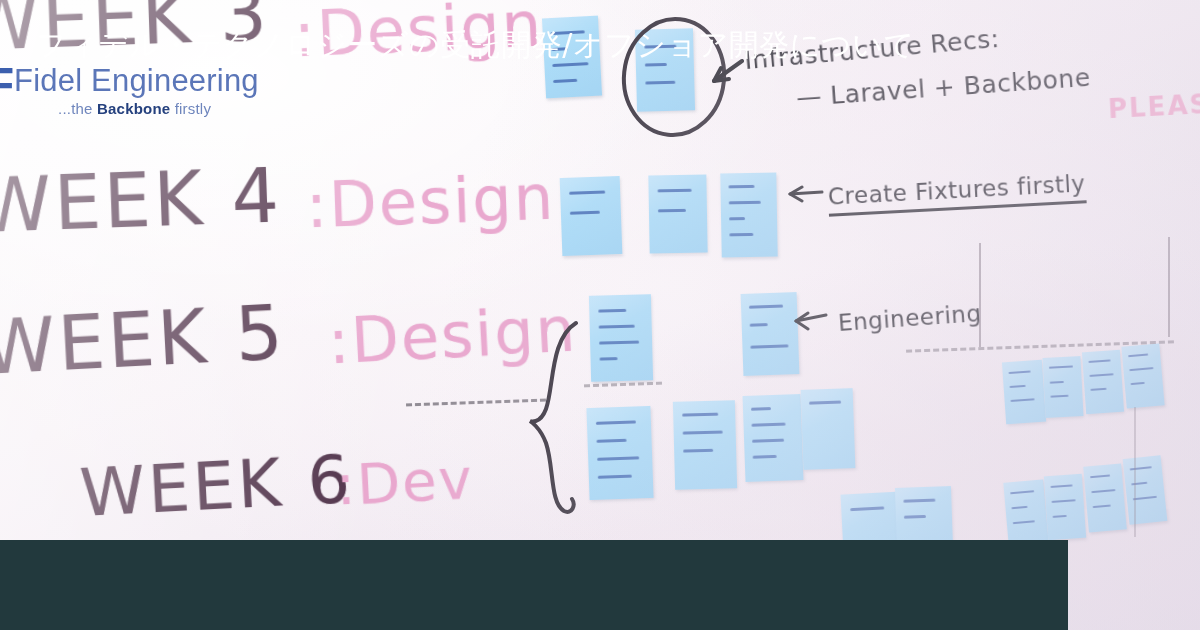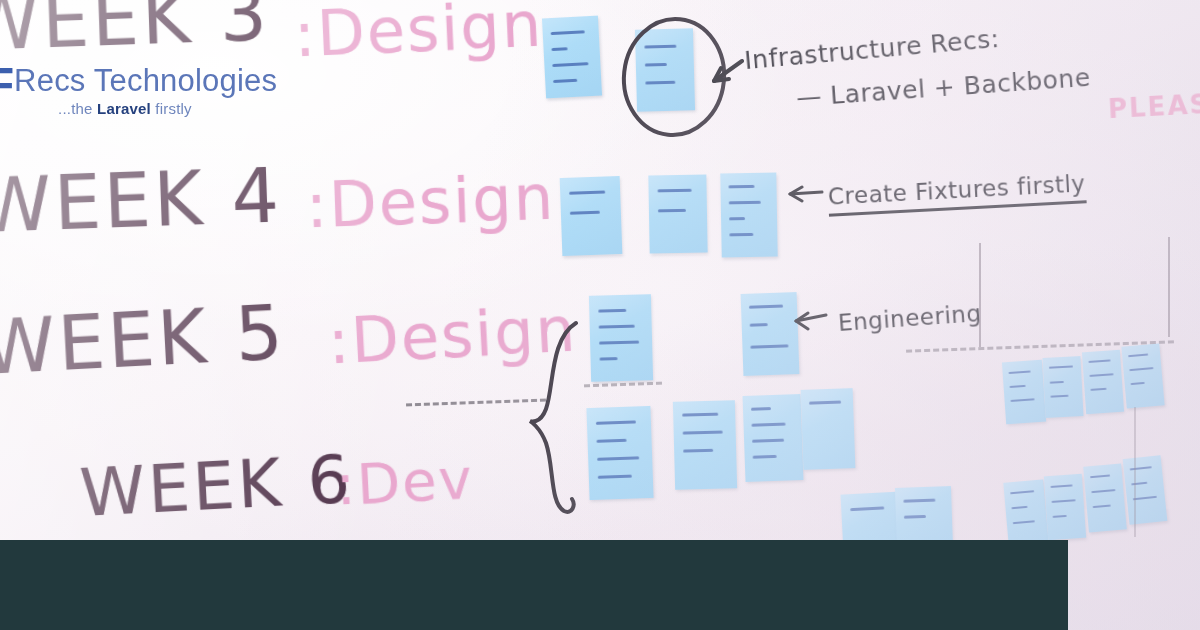--- a/index.html
+++ b/index.html
@@ -337,22 +337,23 @@
     <div class="vline" style="left:1158px;top:420px;height:130px;opacity:.35;"></div>
 
     <div class="hw hw-pink" style="left:1132px;top:104px;transform:rotate(-3deg);">PLEASE</div>
 
   </div>
   <div class="board-sheen"></div>
 
   <div class="logo">
     <div class="logo-mark">F</div>
     <div class="logo-text">
-      <div class="logo-title">Recs Technologies</div>
+      <div class="logo-title">Fidel Engineering</div>
       <div class="logo-sub">
-        <span>...the </span><b>Laravel</b><span> firstly</span>
+        <span>...the </span><b>Backbone</b><span> firstly</span>
       </div>
     </div>
   </div>
 
   <div class="caption-bar"></div>
+  <div class="caption-text">フィデル・テクノロジーズの受託開発/オフショア開発について</div>
 
 </div>
 
 </body></html>

